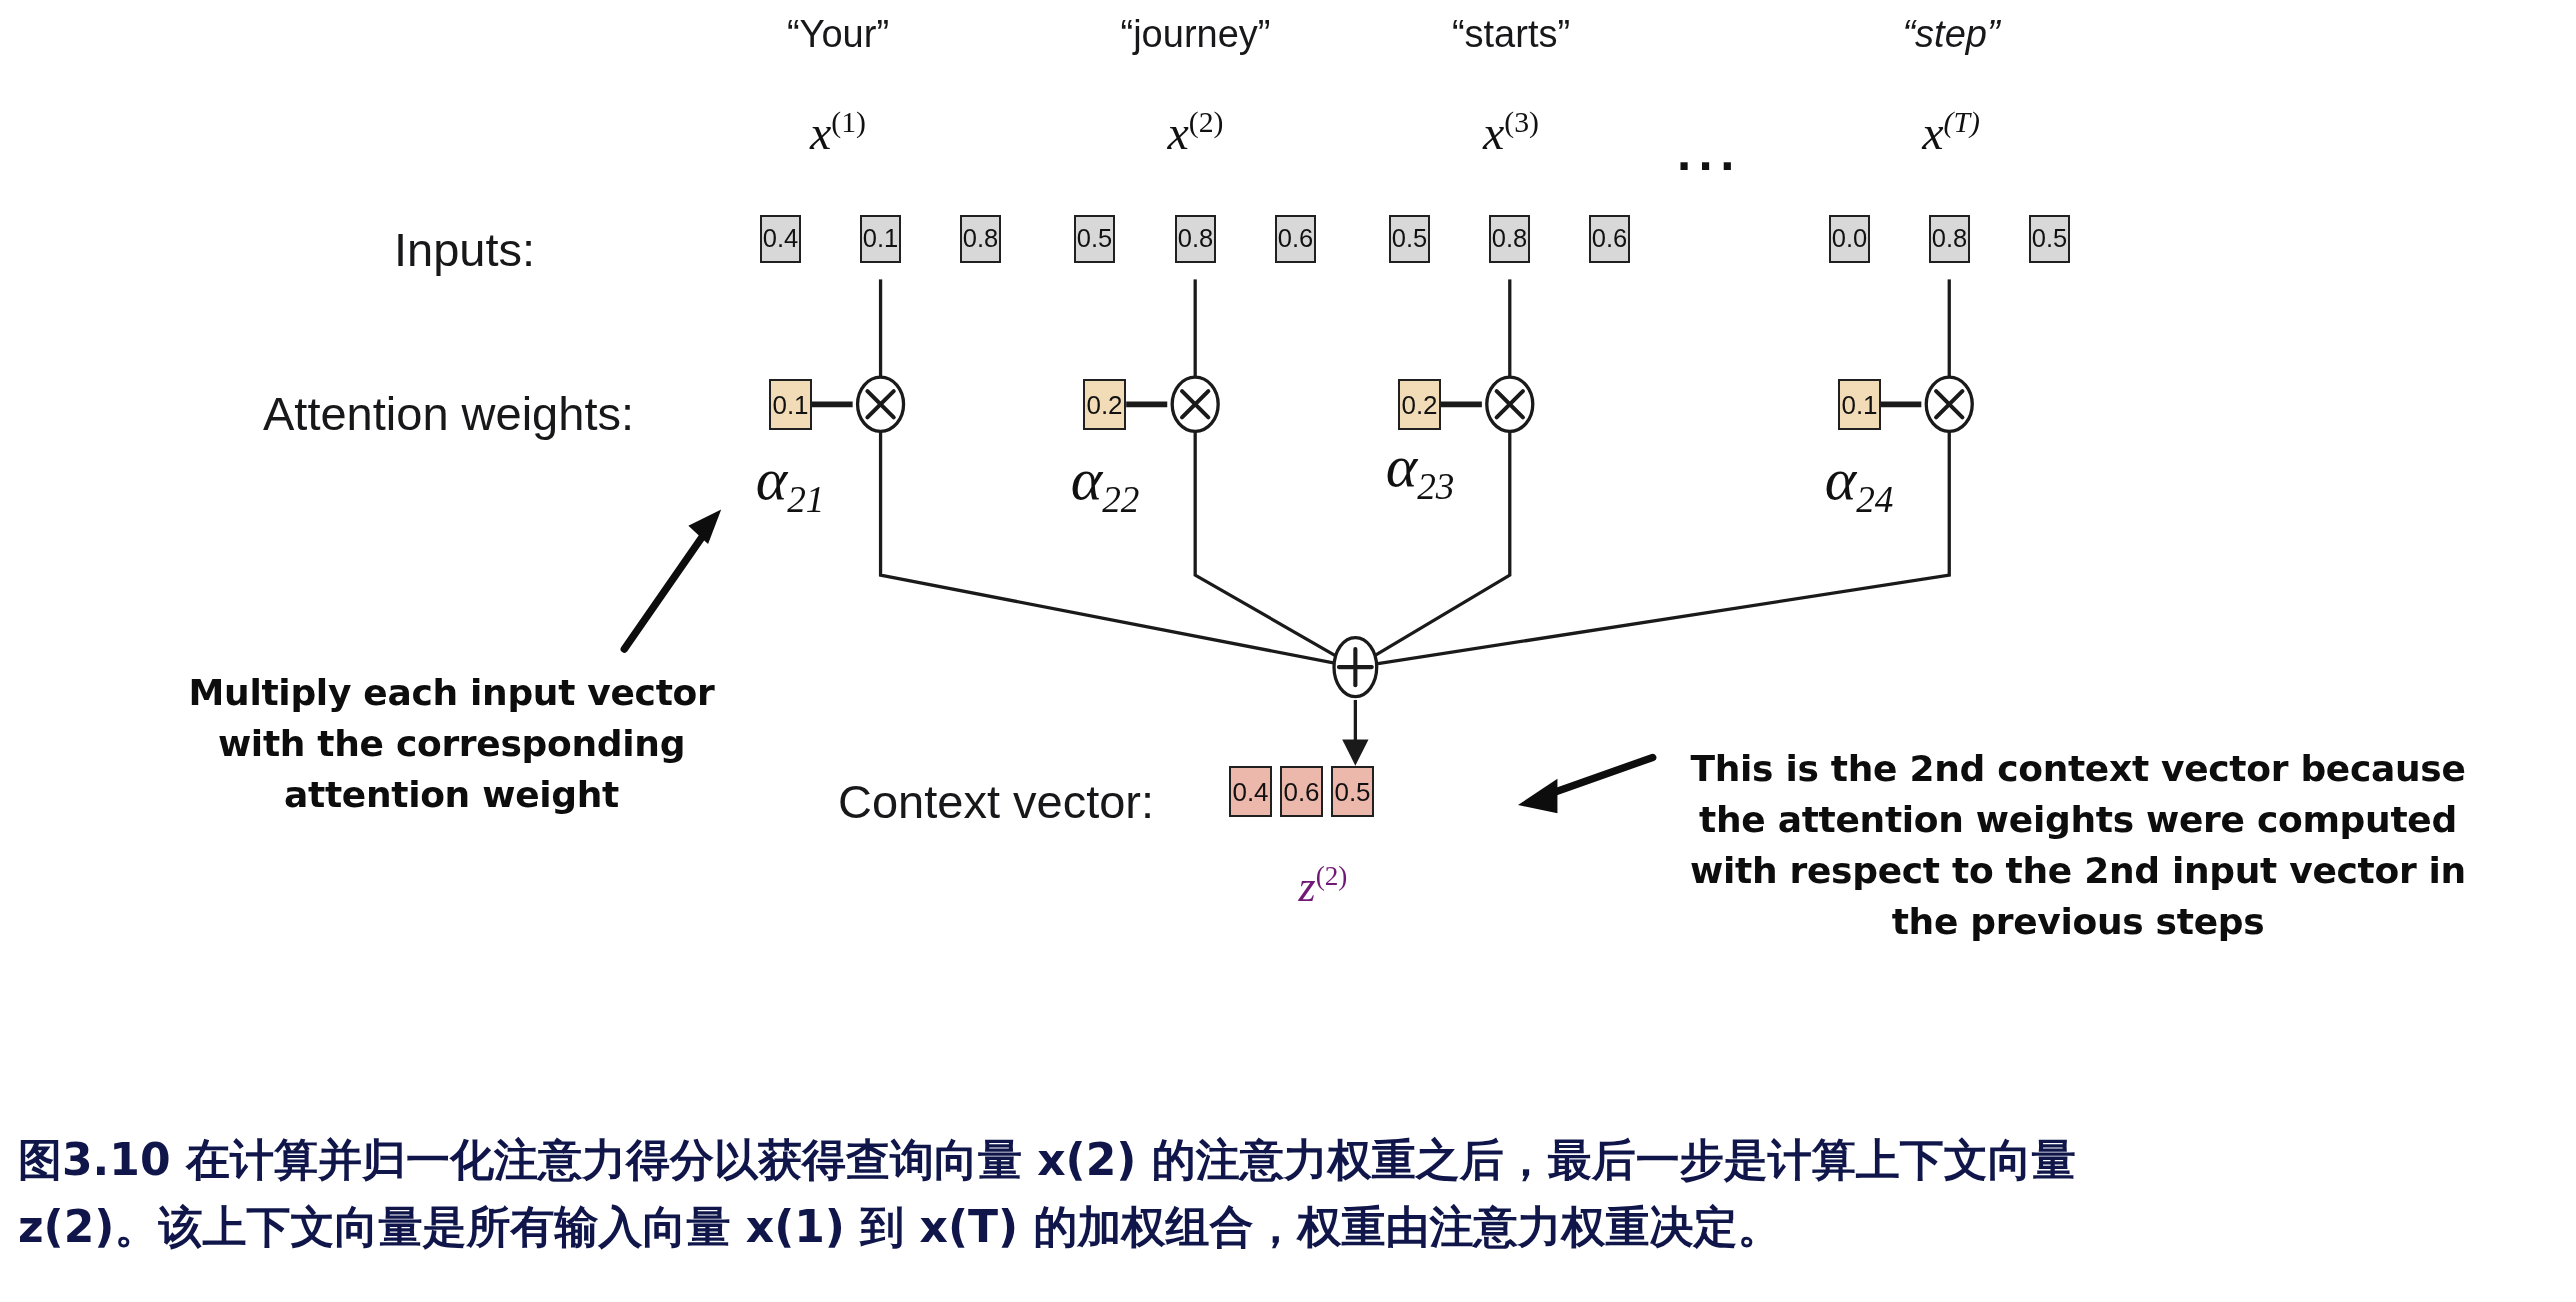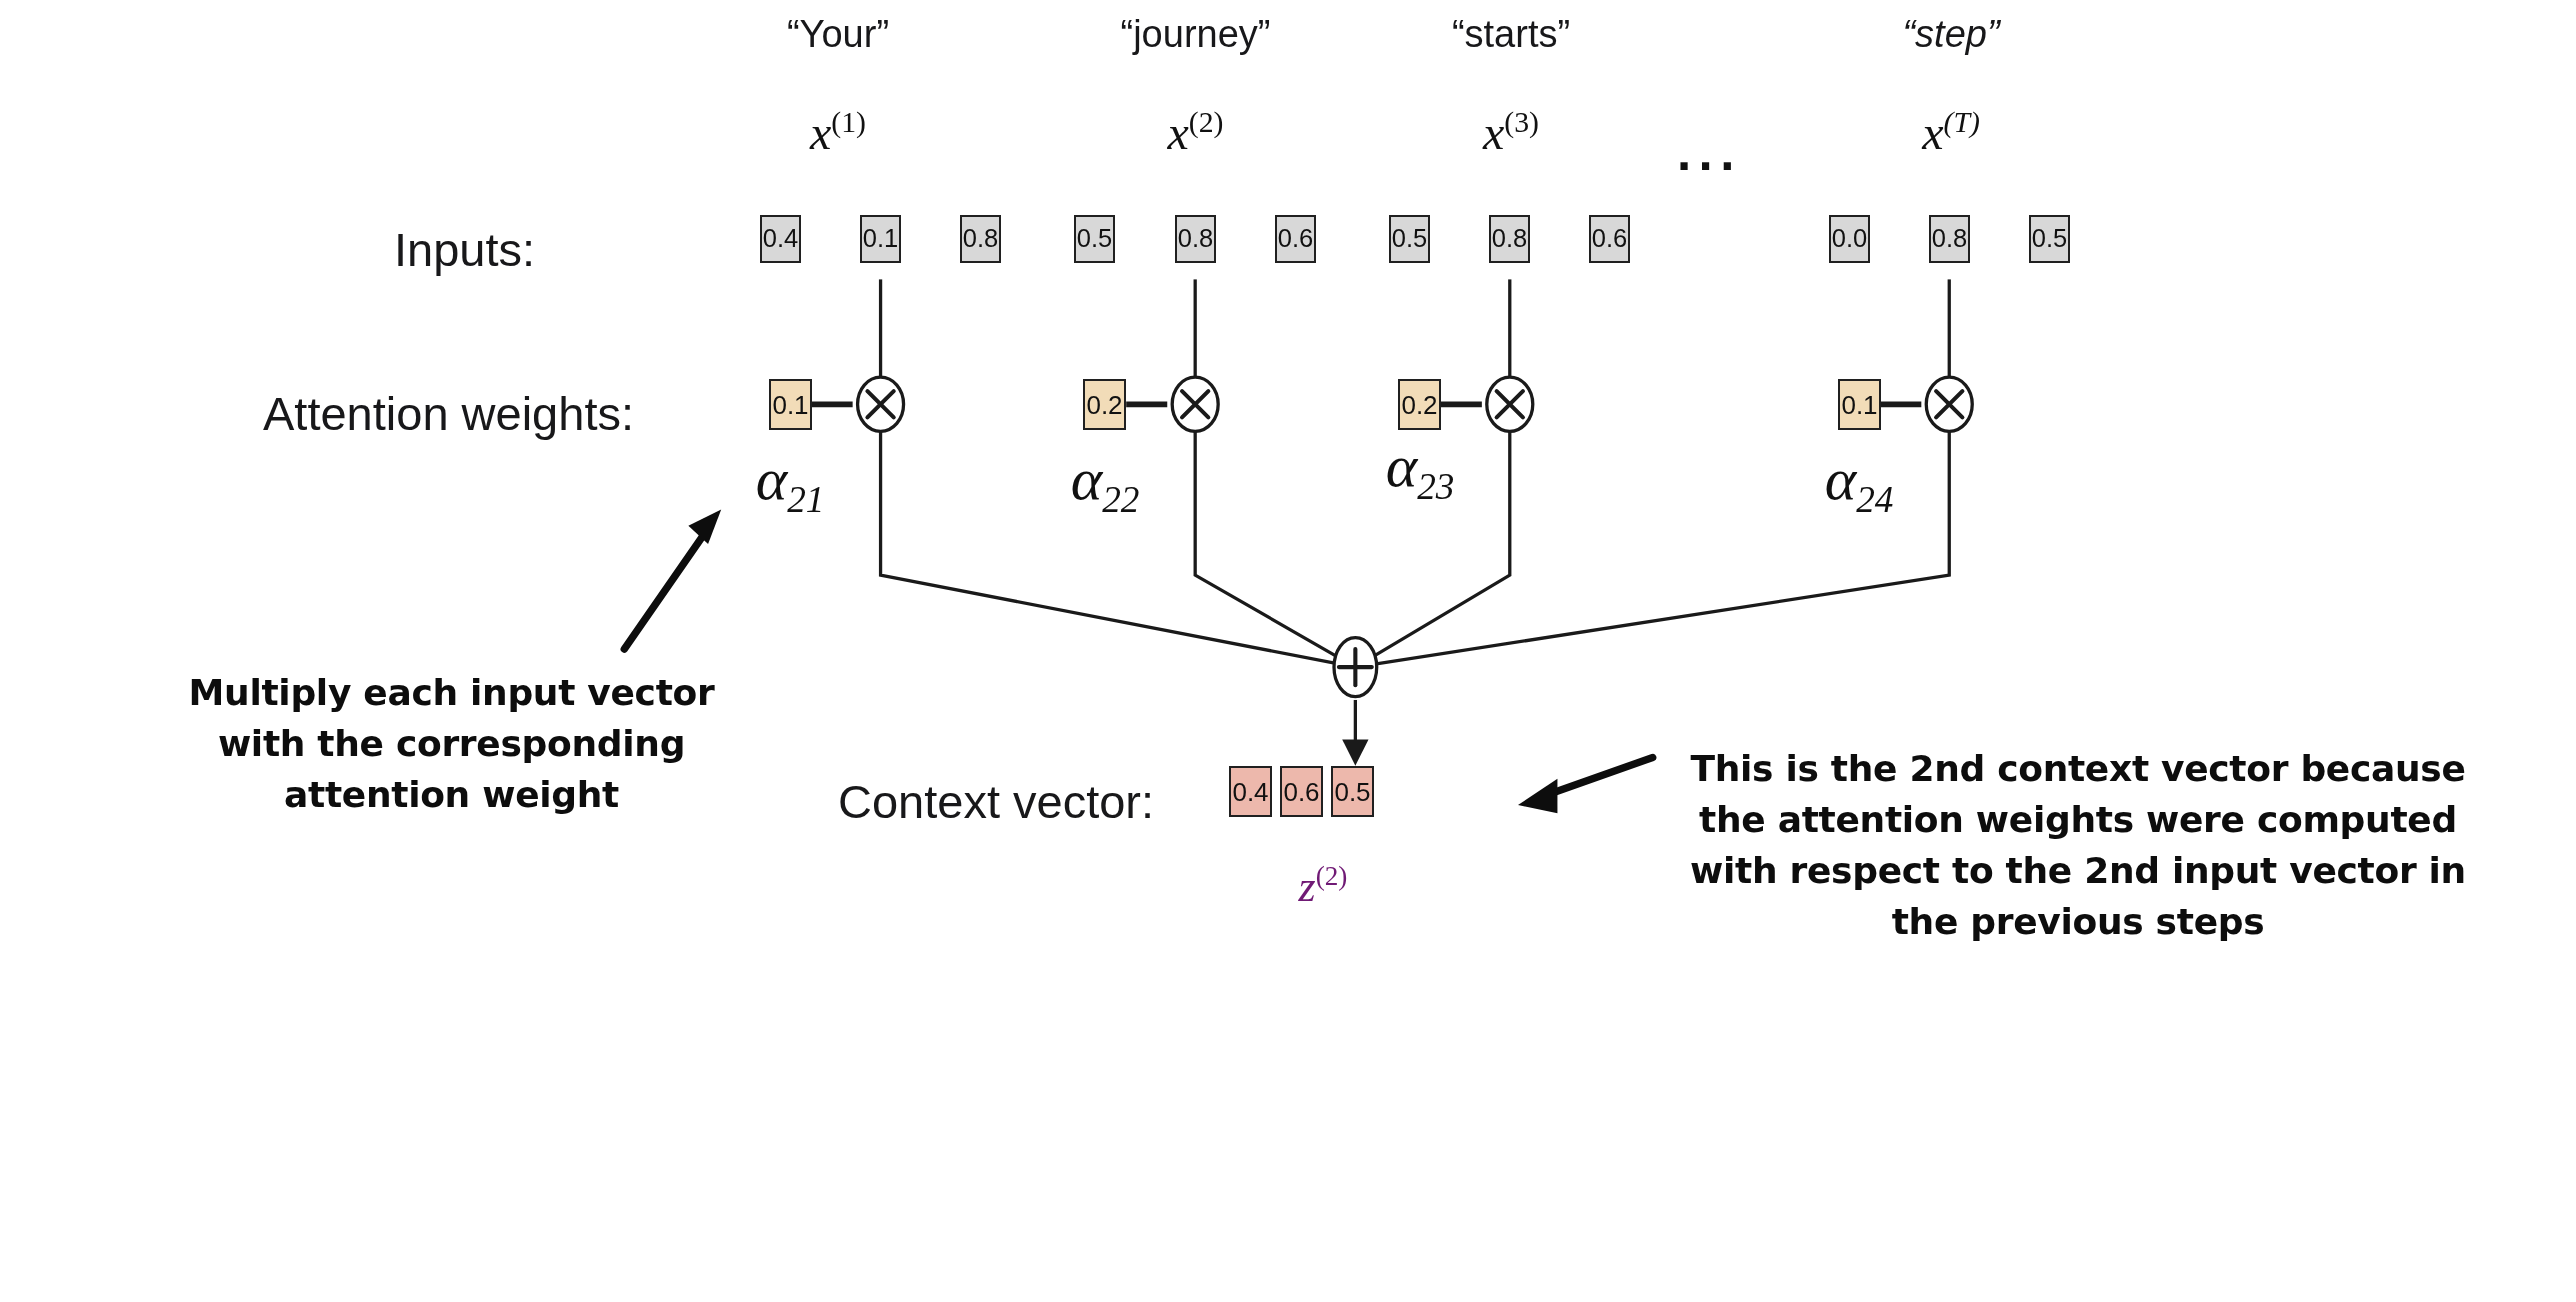--- a/index.html
+++ b/index.html
@@ -278,16 +278,18 @@
 
   <div class="abs annot" style="left:123px; top:667px; width:657px;">Multiply each input vector
 with the corresponding
 attention weight</div>
   <div class="abs annot" style="left:1618px; top:743px; width:920px;">This is the 2nd context vector because
 the attention weights were computed
 with respect to the 2nd input vector in
 the previous steps</div>
 
   <div id="caption">
+    <div>图3.10 在计算并归一化注意力得分以获得查询向量 x(2) 的注意力权重之后，最后一步是计算上下文向量</div>
+    <div>z(2)。该上下文向量是所有输入向量 x(1) 到 x(T) 的加权组合，权重由注意力权重决定。</div>
   </div>
 
 </div>
 
 
 </body></html>

